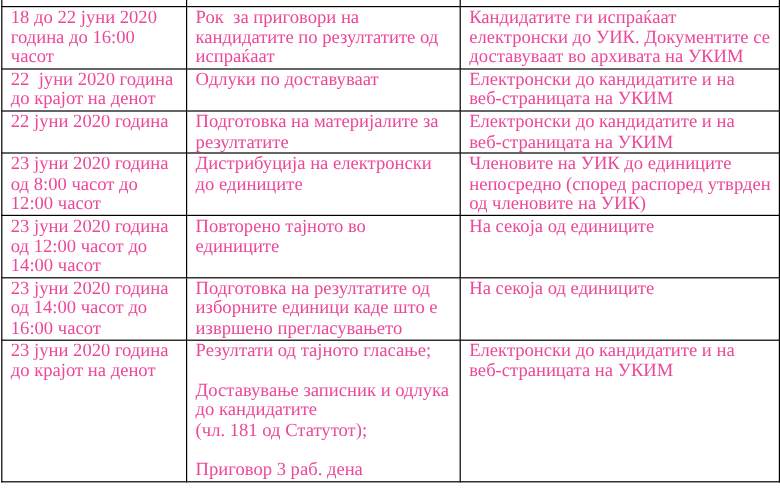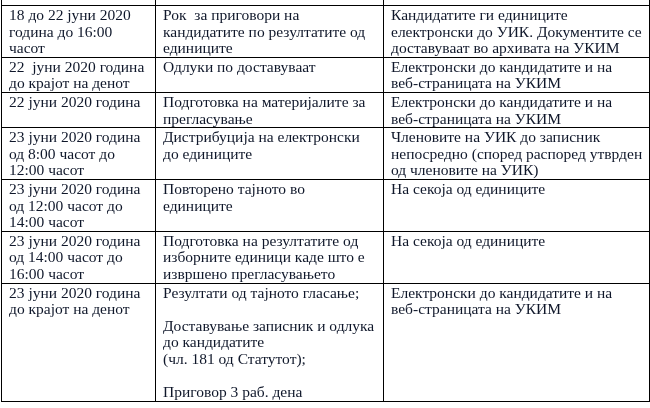--- a/index.html
+++ b/index.html
@@ -23,21 +23,21 @@
   }
   col.c1 { width: 154px; }
   col.c2 { width: 228px; }
   col.c3 { width: 266px; }
   table.schedule td {
     border: 1px solid #000000;
     vertical-align: top;
     padding: 1px 4px 0 7px;
     font-size: 15.5px;
     line-height: 16.6px;
-    color: #0f172a;
+    color: #ec4899;
     white-space: pre-wrap;
     overflow: hidden;
     word-wrap: break-word;
   }
   tr.clipped-row td {
     border-top: none;
     height: 5px;
     padding: 0;
     font-size: 1px;
     line-height: 1px;
@@ -58,46 +58,46 @@
         <td></td>
         <td></td>
         <td></td>
       </tr>
       <tr>
         <td>18 до 22 јуни 2020
 година до 16:00
 часот</td>
         <td>Рок  за приговори на
 кандидатите по резултатите од
-единиците</td>
-        <td>Кандидатите ги единиците
+испраќаат</td>
+        <td>Кандидатите ги испраќаат
 електронски до УИК. Документите се
 доставуваат во архивата на УКИМ</td>
       </tr>
       <tr>
         <td>22  јуни 2020 година
 до крајот на денот</td>
         <td>Одлуки по доставуваат</td>
         <td>Електронски до кандидатите и на
 веб-страницата на УКИМ</td>
       </tr>
       <tr>
         <td>22 јуни 2020 година</td>
         <td>Подготовка на материјалите за
-прегласување</td>
+резултатите</td>
         <td>Електронски до кандидатите и на
 веб-страницата на УКИМ</td>
       </tr>
       <tr>
         <td>23 јуни 2020 година
 од 8:00 часот до
 12:00 часот</td>
         <td>Дистрибуција на електронски
 до единиците</td>
-        <td>Членовите на УИК до записник
+        <td>Членовите на УИК до единиците
 непосредно (според распоред утврден
 од членовите на УИК)</td>
       </tr>
       <tr>
         <td>23 јуни 2020 година
 од 12:00 часот до
 14:00 часот</td>
         <td>Повторено тајното во
 единиците</td>
         <td>На секоја од единиците</td>

